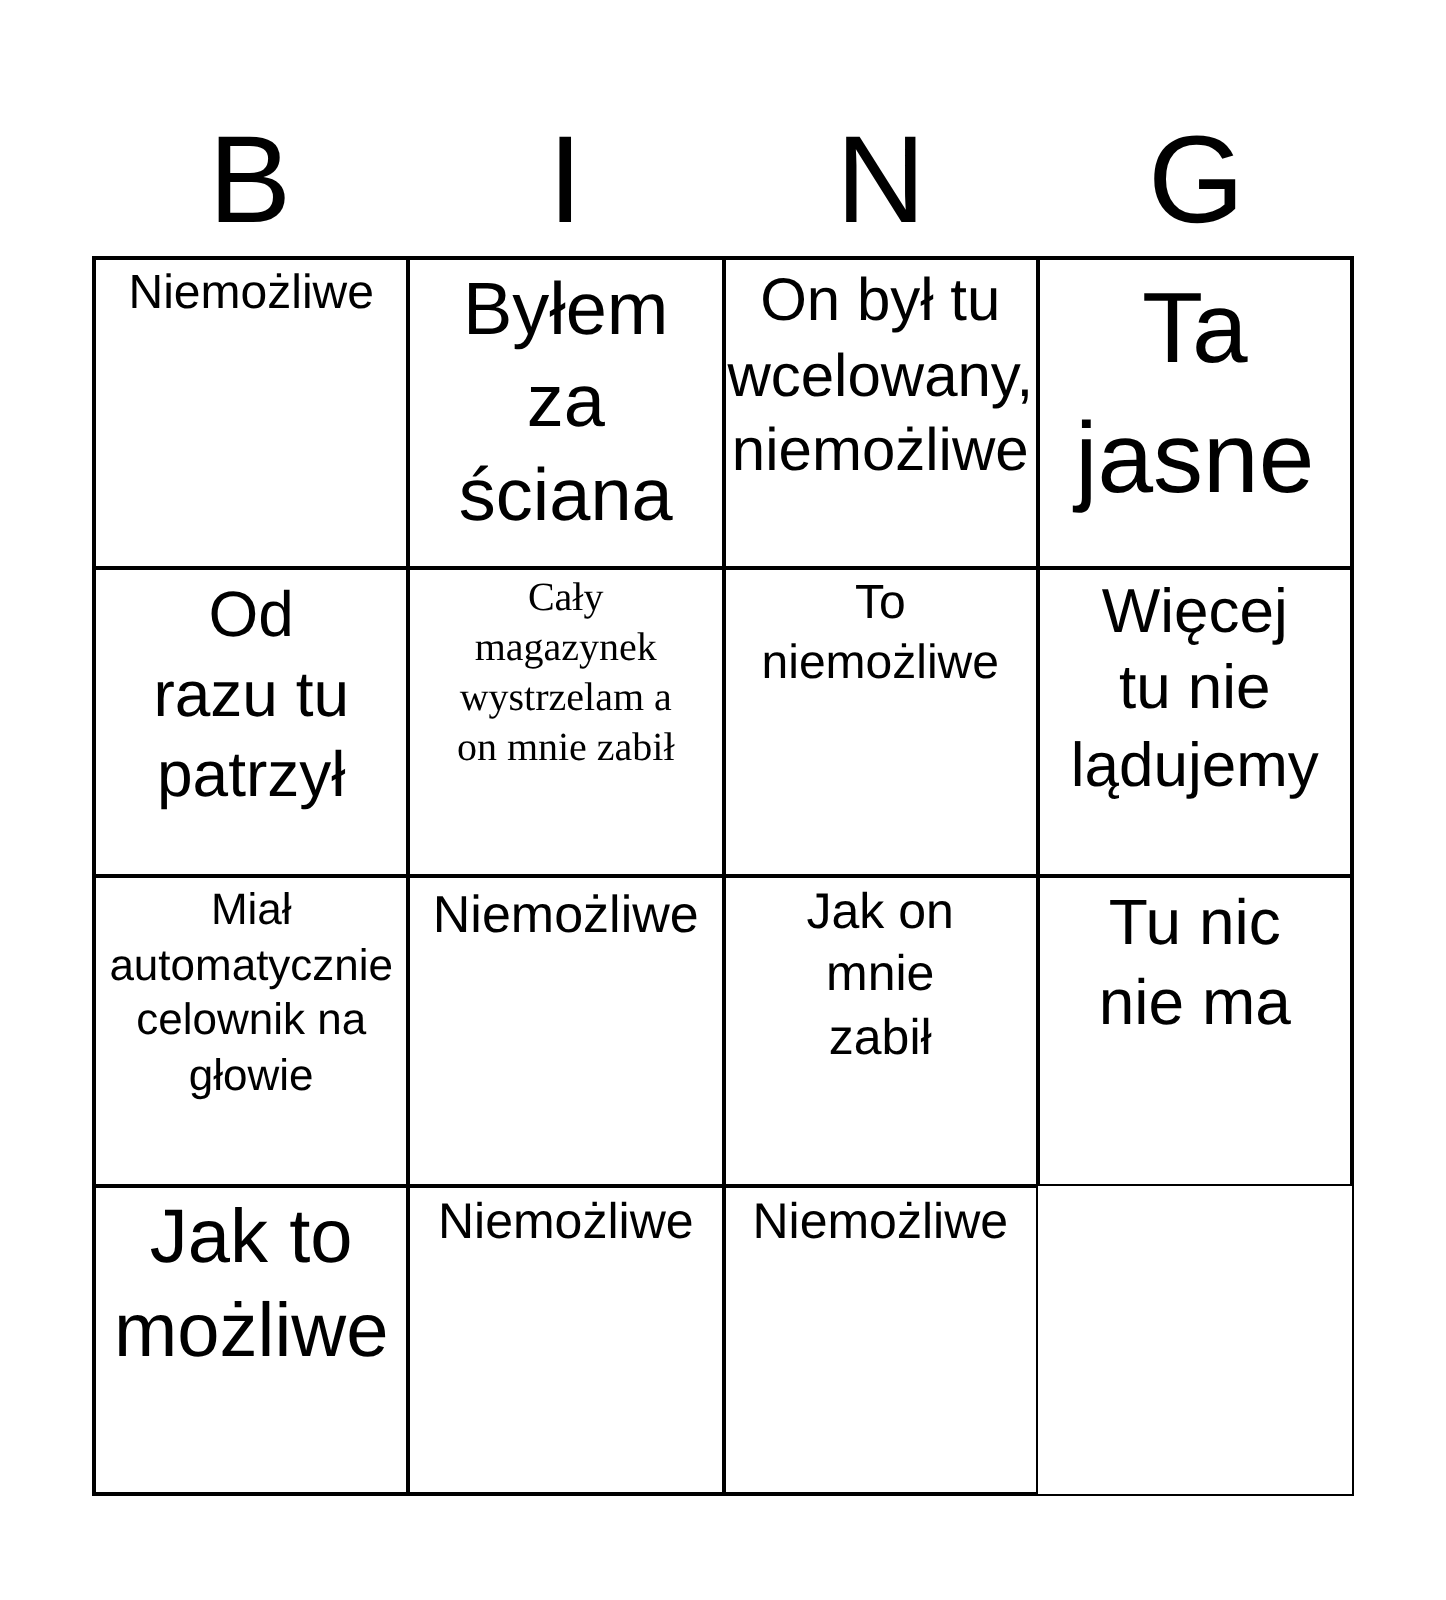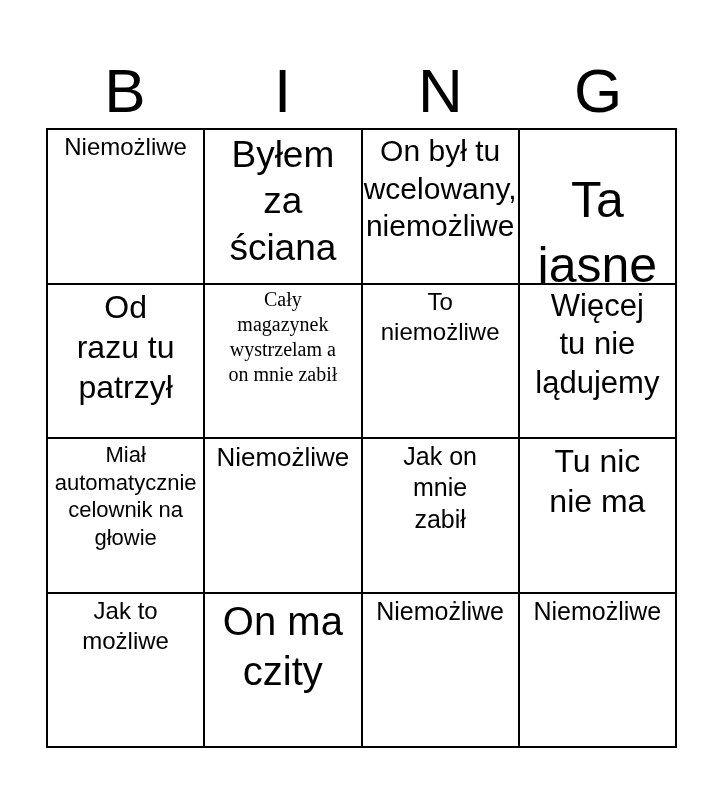--- a/index.html
+++ b/index.html
@@ -55,27 +55,27 @@
     white-space: pre-line;
     line-height: 1.25;
     color: #000000;
   }
   .fs18 { font-size: 22px; }
   .fs20 { font-size: 20px; font-family: Liberation Serif, serif; }
   .fs23 { font-size: 30px; }
   .fs24 { font-size: 24px; }
   .fs25 { font-size: 25px; }
   .fs26 { font-size: 26px; }
-  .fs30 { font-size: 24px; }
+  .fs30 { font-size: 38px; }
   .fs31 { font-size: 31px; }
   .fs35 { font-size: 25px; }
   .fs37 { font-size: 37px; }
   .fs38 { font-size: 32px; }
   .fs40 { font-size: 40px; }
-  .fs50 { font-size: 50px; line-height: 1.3; margin-top: 36px; }
+  .fs50 { font-size: 50px; line-height: 1.3; }
 </style>
 </head>
 <body>
 
 <div class="page">
 
   <div class="bingo-header">
     <span class="letter">B</span>
     <span class="letter">I</span>
     <span class="letter">N</span>
@@ -139,24 +139,20 @@
     <div class="cell">
         <span class="cell-text fs38">Tu nic
 nie ma</span>
       </div>
 
     <div class="cell">
         <span class="cell-text fs30">Jak to
 możliwe</span>
       </div>
     <div class="cell">
-        <span class="cell-text fs40">On ma
-czity</span>
-      </div>
-    <div class="cell">
         <span class="cell-text fs25">Niemożliwe</span>
       </div>
     <div class="cell">
         <span class="cell-text fs25">Niemożliwe</span>
       </div>
   </div>
 
 </div>
 
 </body></html>

